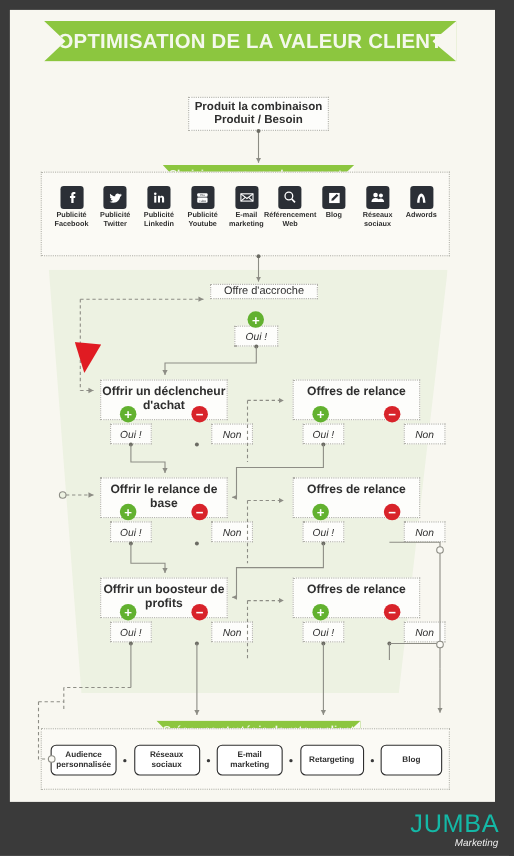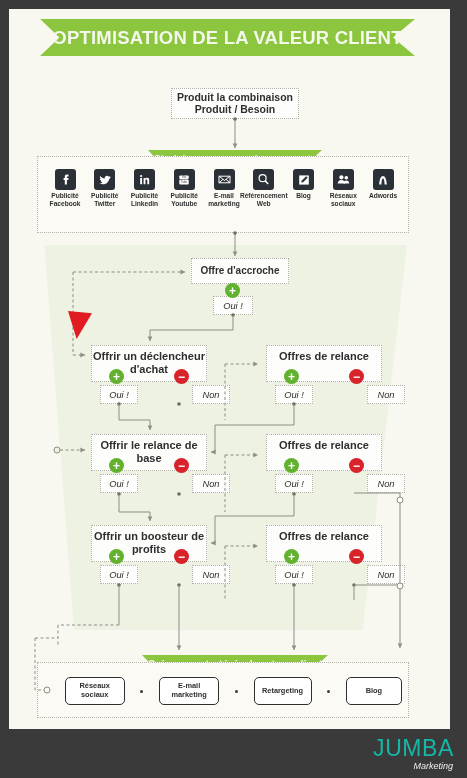--- a/index.html
+++ b/index.html
@@ -112,21 +112,21 @@
   .ans.l{left:9px;}
   .ans.r{left:69px;margin-left:32px;}
 
   
   .yes-single{
     position:absolute;left:213px;top:296px;width:40px;height:19px;
     background:#fdfdfb;border:1px dotted #b0b0a8;box-sizing:border-box;
     display:flex;align-items:center;justify-content:center;
     font-size:9.3px;font-style:italic;color:#2f2f2f;
   }
-  .accroche{left:191px;top:258px;width:98px;height:26px;font-size:10px;font-weight:bold;}
+  .accroche{left:191px;top:258px;width:98px;height:14px;font-size:10px;font-weight:normal;}
   .badge-single{position:absolute;left:225px;top:283px;width:15px;height:15px;
     border-radius:50%;background:#62b12f;color:#fff;display:flex;
     align-items:center;justify-content:center;font-size:12px;font-weight:bold;z-index:5;}
 
   
   .pin{
     position:absolute;left:50px;top:283px;width:54px;height:56px;z-index:9;
   }
   .pin-circle{
     position:absolute;left:0;top:0;width:52px;height:44px;border-radius:50%;
@@ -398,20 +398,26 @@
     </div>
   </div>
 
   <div class="banner banner-sub2">
     <span>Créer une stratégie de retour client</span>
     <span class="notch-r"></span>
   </div>
 
   <div class="ret-panel">
     <div class="ret-row">
+      <div class="ret-box" style="width:60px;">
+        <div>
+          <span>Audience</span><br>
+          <span>personnalisée</span>
+        </div>
+      </div>
       <div class="ret-dot"></div>
       <div class="ret-box" style="width:60px;">
         <div>
           <span>Réseaux</span><br>
           <span>sociaux</span>
         </div>
       </div>
       <div class="ret-dot"></div>
       <div class="ret-box" style="width:60px;">
         <div>

